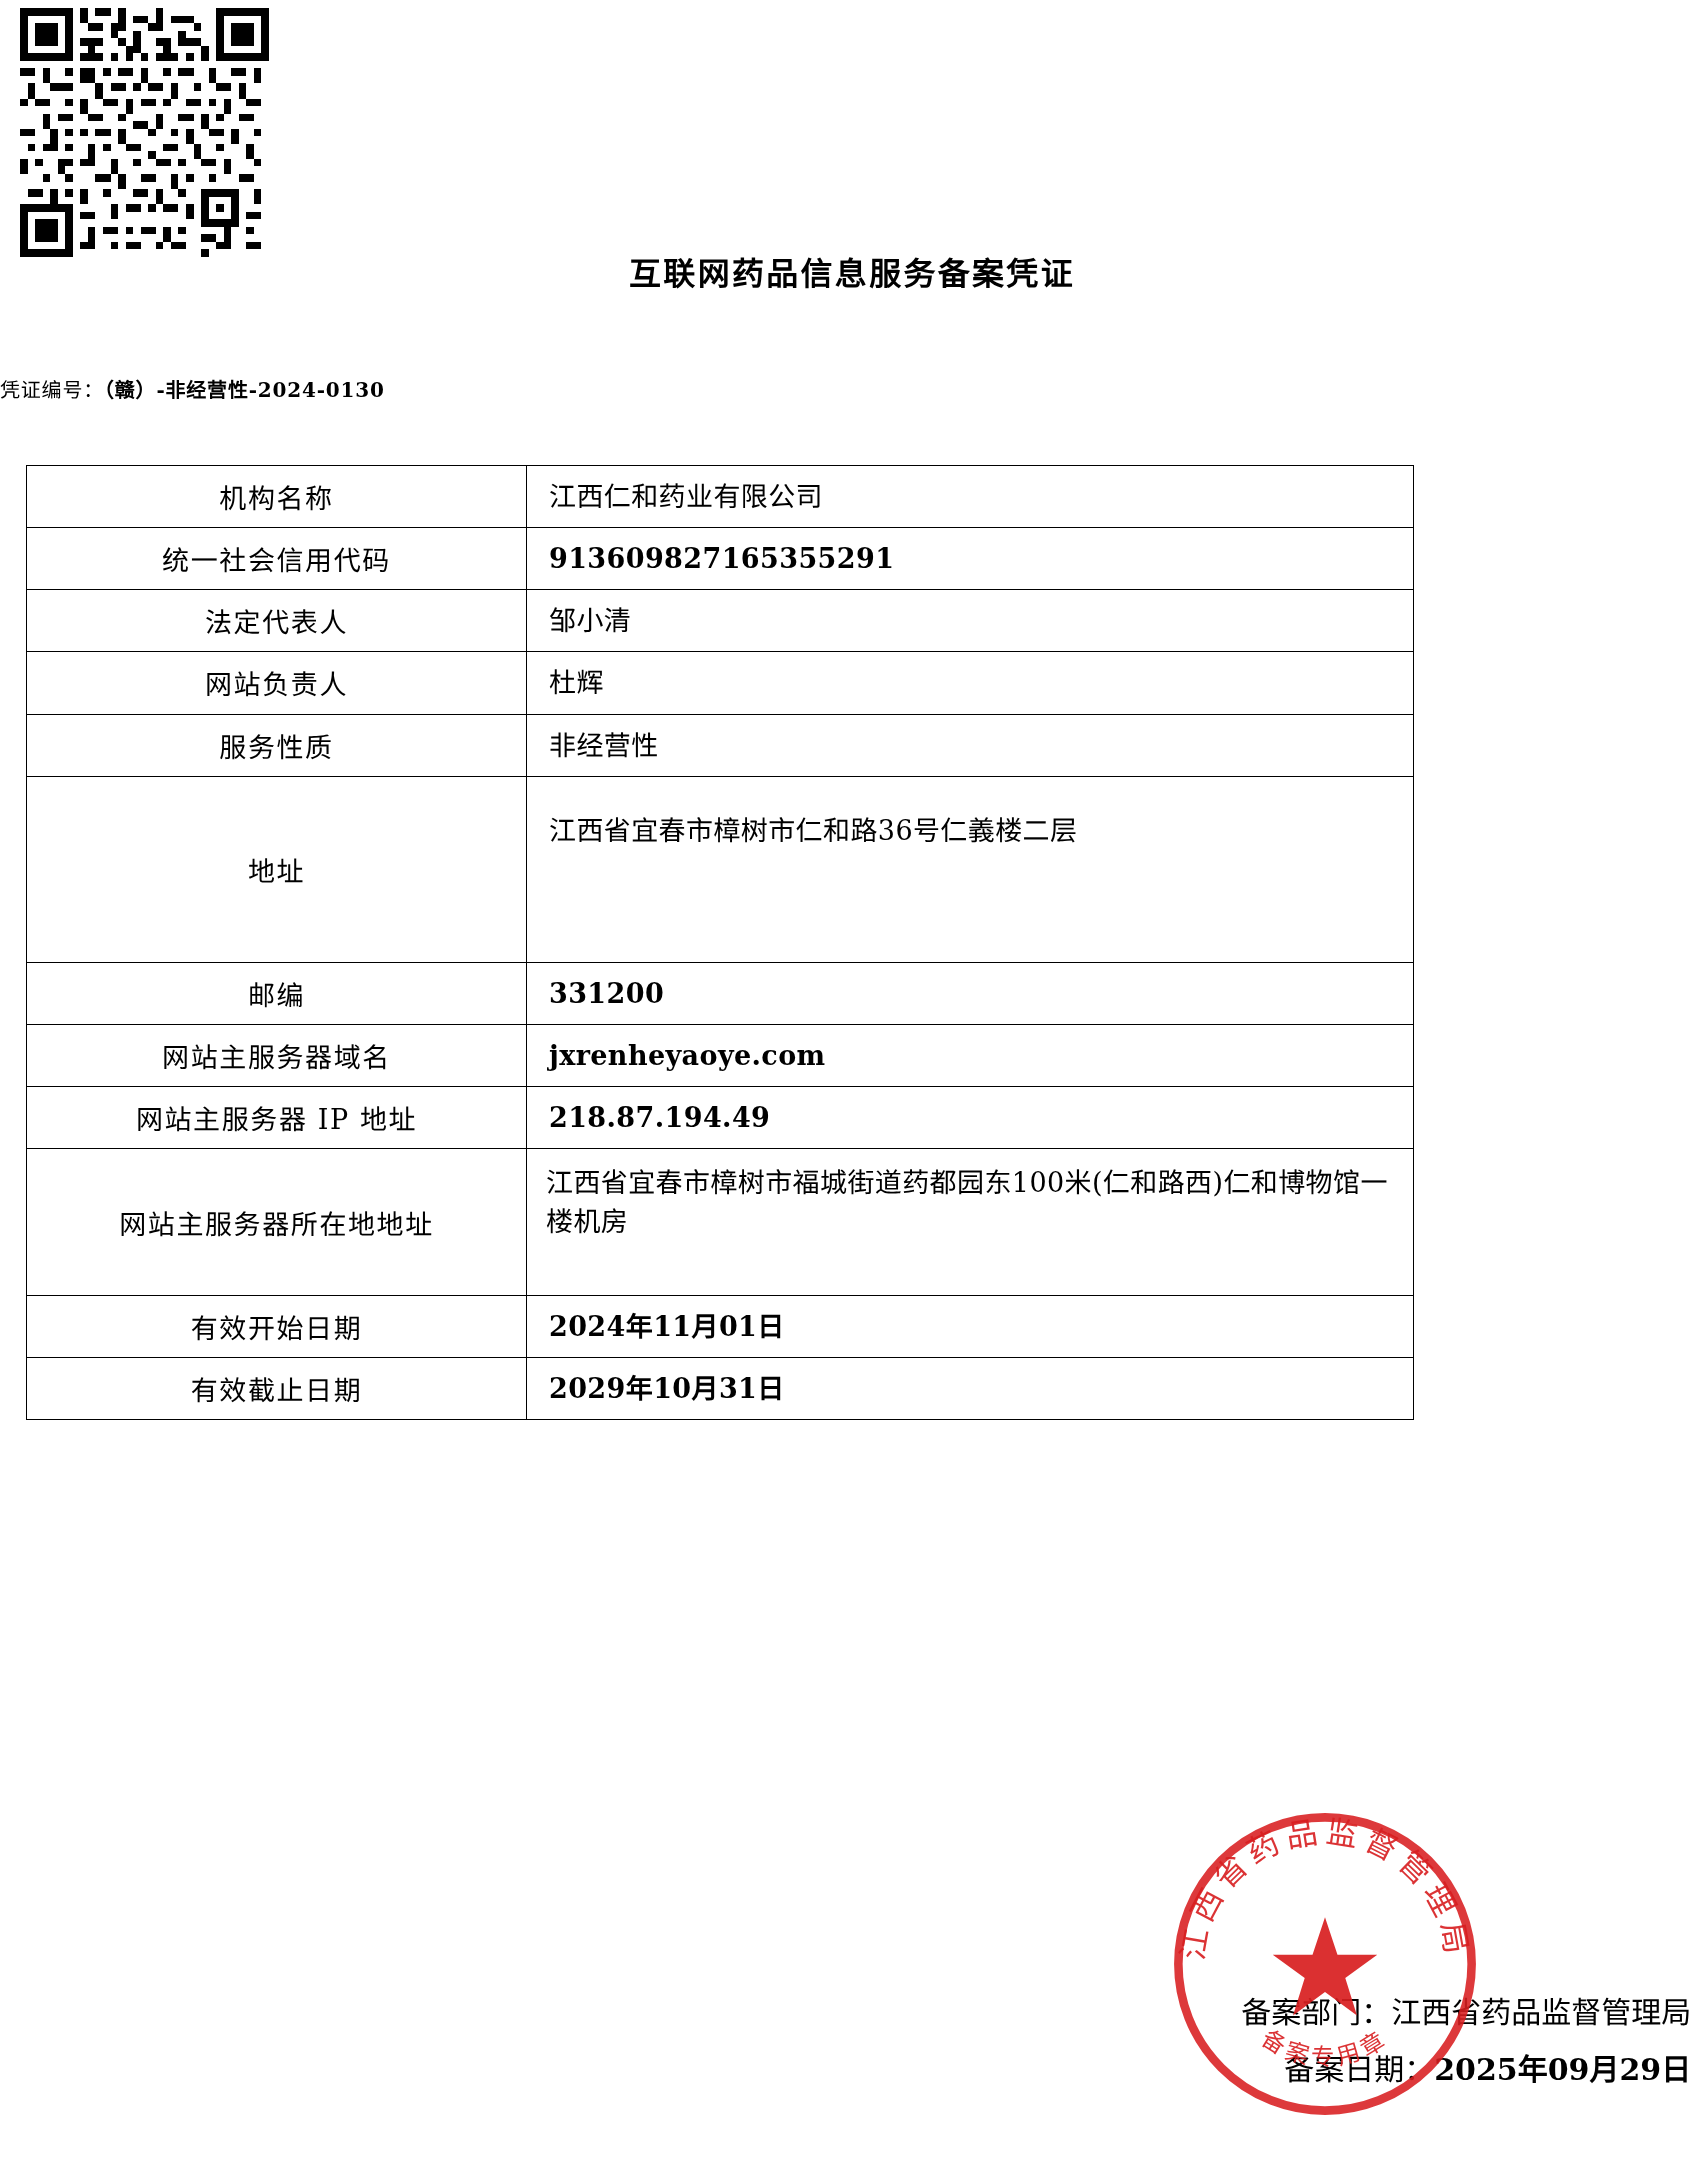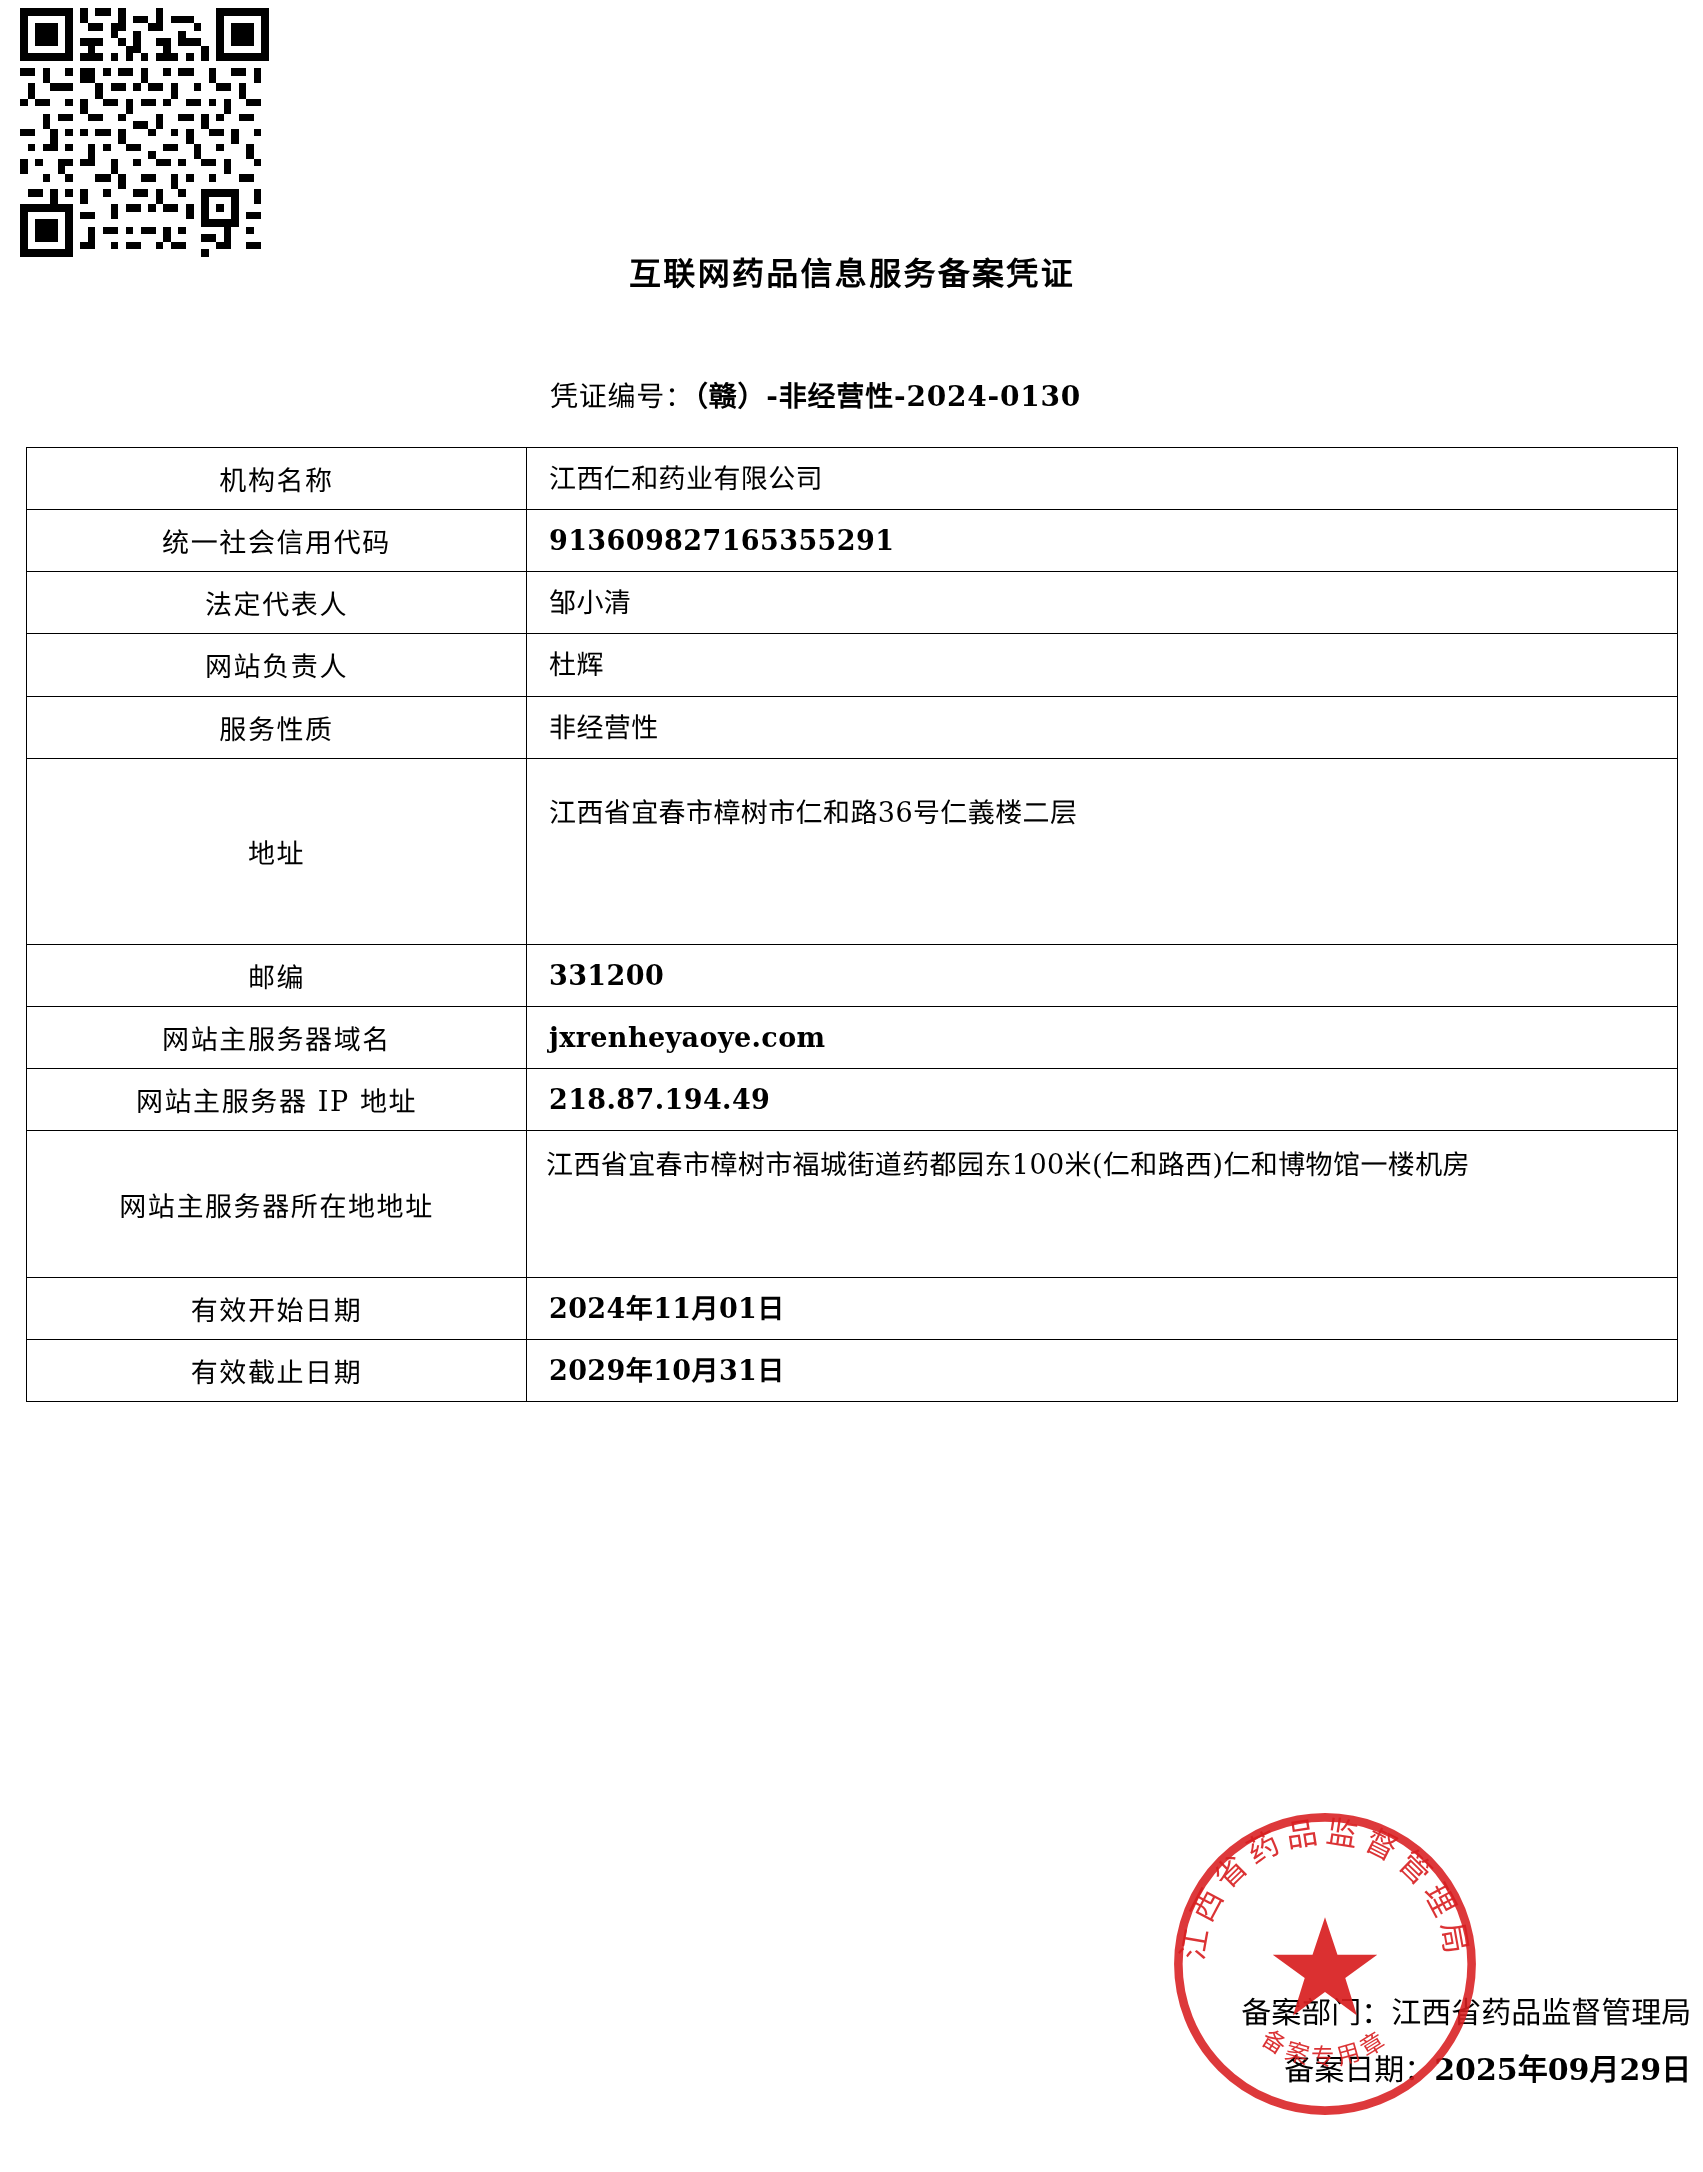--- a/index.html
+++ b/index.html
@@ -38,32 +38,32 @@
     letter-spacing: 2.3px;
     font-family: "DejaVu Serif", "Liberation Serif", serif;
   }
 
   
   #cert-number {
     position: absolute;
     top: 374px;
     left: 0;
     width: 1631px;
-    text-align: center;
-    font-size: 28px;
+    text-align: left;
+    font-size: 20px;
     letter-spacing: 0.8px;
   }
   #cert-number b { font-weight: bold; }
 
   
   #info-table {
     position: absolute;
     left: 26px;
-    top: 447px;
-    width: 1652px;
+    top: 465px;
+    width: 1388px;
     border-collapse: collapse;
     table-layout: fixed;
   }
   #info-table td {
     border: 1.6px solid #000000;
     padding: 0;
     vertical-align: middle;
     font-size: 27px;
   }
   #info-table td.label {

